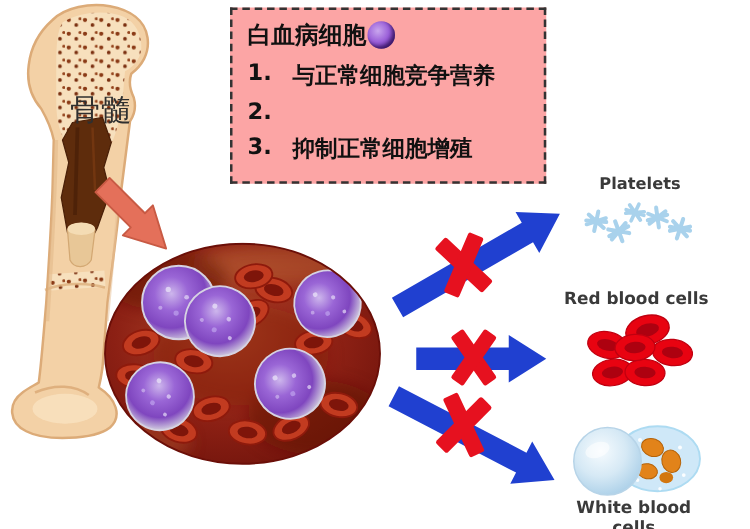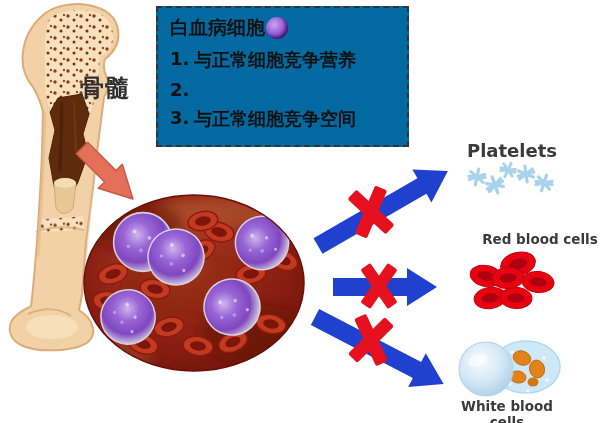--- a/index.html
+++ b/index.html
@@ -1,35 +1,35 @@
 <!DOCTYPE html>
 <html><head>
 <meta charset="utf-8">
 <style>
   html,body{margin:0;padding:0;background:#fff;}
   .canvas{position:relative;width:600px;height:423px;background:#ffffff;overflow:hidden;
           font-family:"DejaVu Sans","Liberation Sans",sans-serif;}
   .abs{position:absolute;}
   
-  .bone-label{left:80px;top:72px;font-size:24px;font-weight:700;color:#2f2f2f;letter-spacing:1px;}
+  .bone-label{left:56px;top:72px;font-size:24px;font-weight:400;color:#2f2f2f;letter-spacing:1px;}
   
-  .info-box{left:156px;top:6px;width:253px;height:141px;border:2px dashed #333;box-sizing:border-box;
-            padding:7px 8px 0 12px;background:#0369a1;}
+  .info-box{left:184px;top:6px;width:253px;height:141px;border:2px dashed #333;box-sizing:border-box;
+            padding:7px 8px 0 12px;background:#fca5a5;}
   .info-title{display:flex;align-items:center;font-size:19px;font-weight:700;color:#111;white-space:nowrap;}
   .cell-dot{display:inline-block;width:22px;height:22px;border-radius:50%;margin:0 1px;
             background:radial-gradient(circle at 38% 35%, #c9a6ee 0%, #9a5fd8 45%, #5d2a9a 78%, #3a1566 100%);
             box-shadow:inset -2px -2px 3px rgba(30,5,60,.55);}
   .info-list{margin-top:7px;}
   .info-row{display:flex;font-size:18px;font-weight:700;color:#111;margin-top:7px;white-space:nowrap;}
   .info-num{width:24px;flex:0 0 24px;}
-  .info-text{}
+  .info-text{margin-left:12px;}
   
   .cell-label{text-align:center;font-weight:700;color:#3a3a3a;}
-  .plt-label{left:462px;top:140px;width:100px;font-size:18px;}
-  .rbc-label{left:450px;top:231px;width:118px;font-size:13.5px;margin-left:31px;}
+  .plt-label{left:462px;top:140px;width:100px;font-size:13px;}
+  .rbc-label{left:450px;top:231px;width:118px;font-size:13.5px;}
   .wbc-label{left:448px;top:398px;width:118px;font-size:13.5px;}
   svg{display:block;}
 </style>
 </head>
 <body>
 
 <div class="canvas">
 
   <svg class="abs" style="left:0;top:2px" width="165" height="350" viewBox="0 0 165 350">
     <defs>
@@ -83,21 +83,21 @@
     <div class="info-list">
       <div class="info-row">
         <span class="info-num">1.</span>
         <span class="info-text">与正常细胞竞争营养</span>
       </div>
       <div class="info-row">
         <span class="info-num">2.</span>
       </div>
       <div class="info-row">
         <span class="info-num">3.</span>
-        <span class="info-text">与正常细胞竞争空间</span>
+        <span class="info-text">抑制正常细胞增殖</span>
       </div>
     </div>
   </div>
 
   <svg class="abs" style="left:83px;top:194px" width="222" height="178" viewBox="0 0 222 178">
     <defs>
       <clipPath id="oval">
           <ellipse cx="111" cy="89" rx="110" ry="88"></ellipse>
         </clipPath>
       <radialGradient id="vbg" cx="45%" cy="40%" r="75%">

